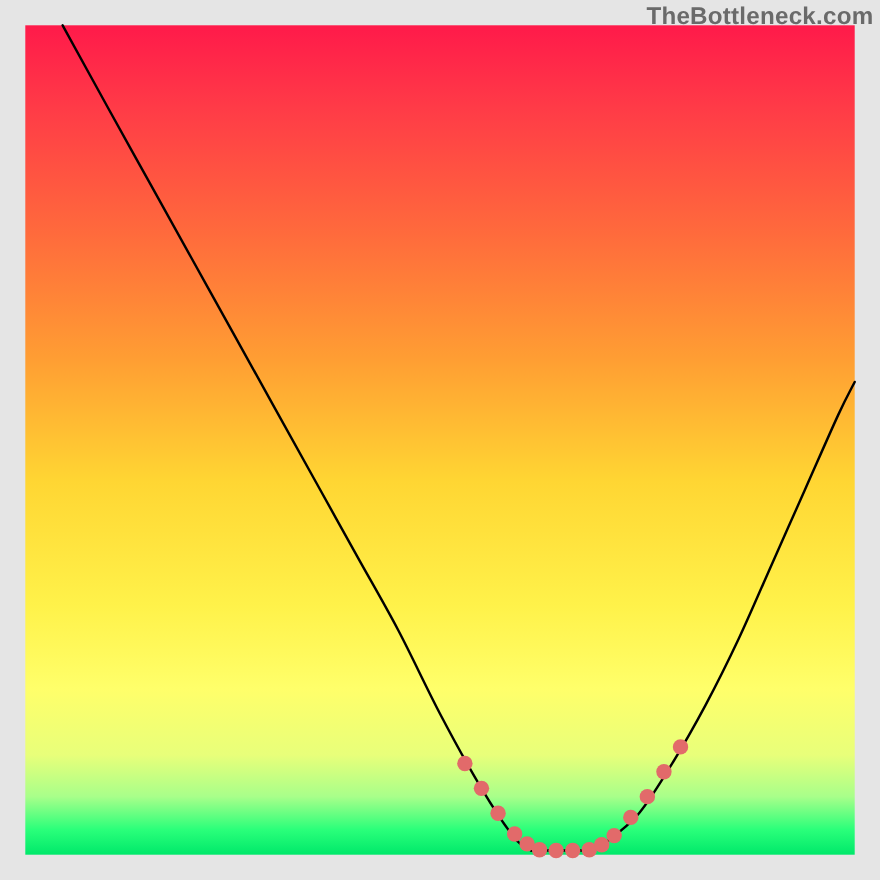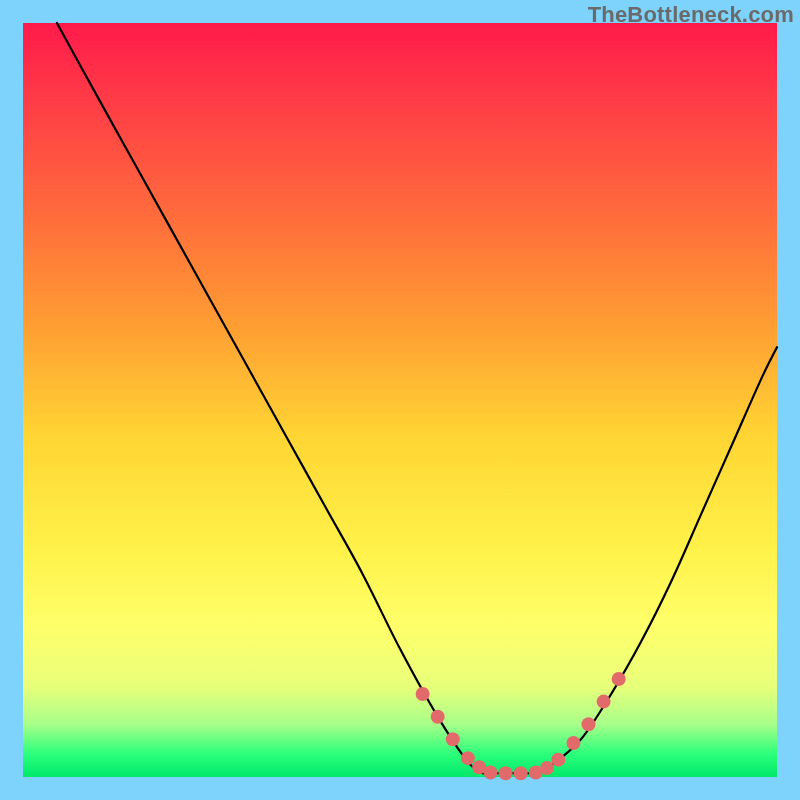--- a/index.html
+++ b/index.html
@@ -9,21 +9,21 @@
     height: 800px;
     background: #000;
     overflow: hidden;
   }
   .frame {
     position: absolute;
     left: 0;
     top: 0;
     width: 800px;
     height: 800px;
-    background: #7dd3fc;
+    background: #e5e5e5;
   }
   .plot-area {
     position: absolute;
     left: 23px;
     top: 23px;
     width: 754px;
     height: 754px;
     background: linear-gradient(to bottom,
       #ff1a4a 0%,
       #ff3b47 10%,

